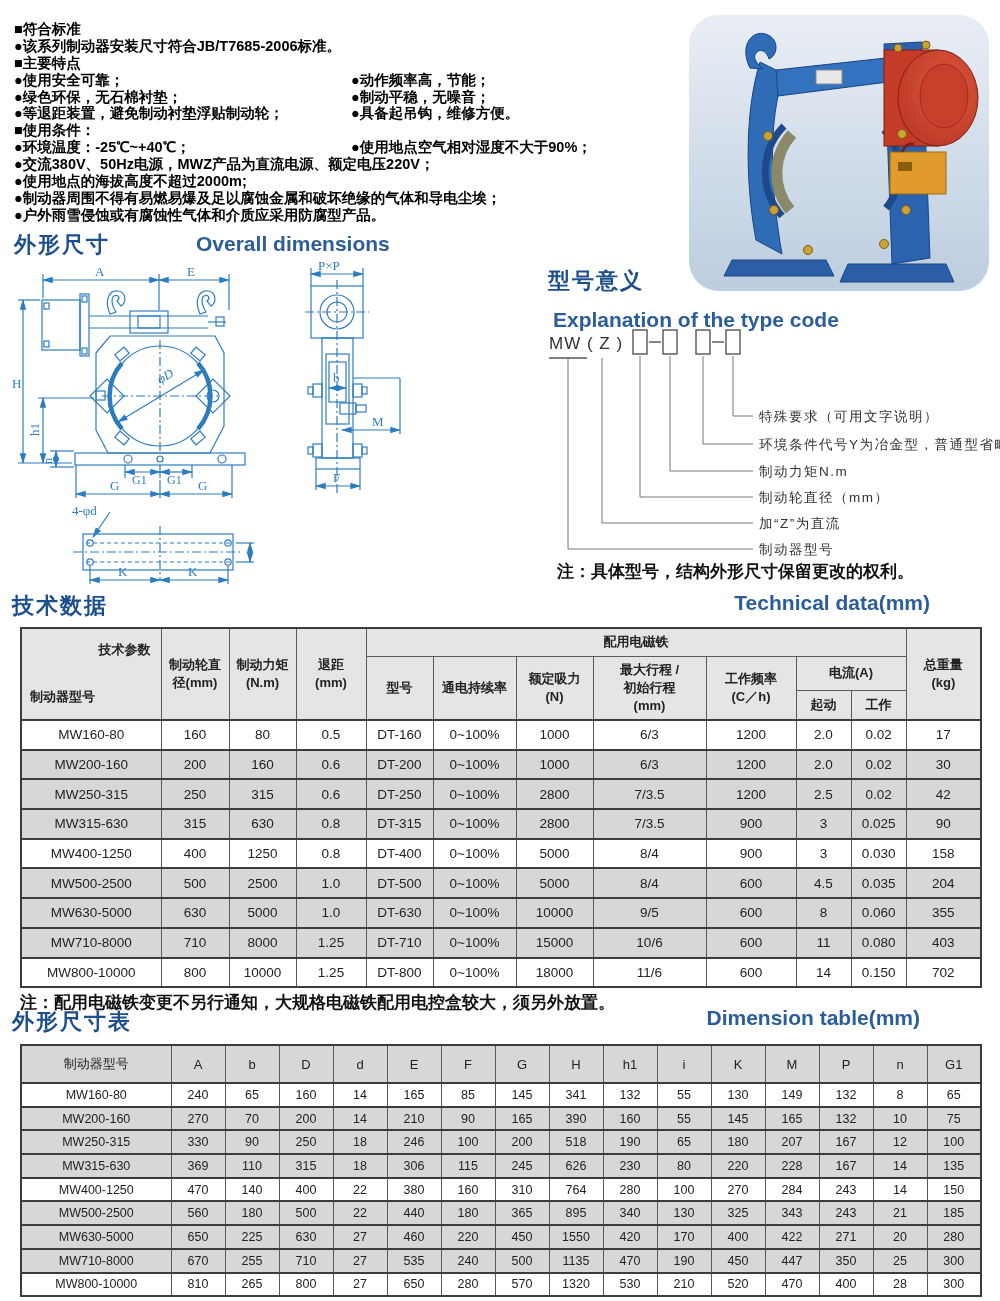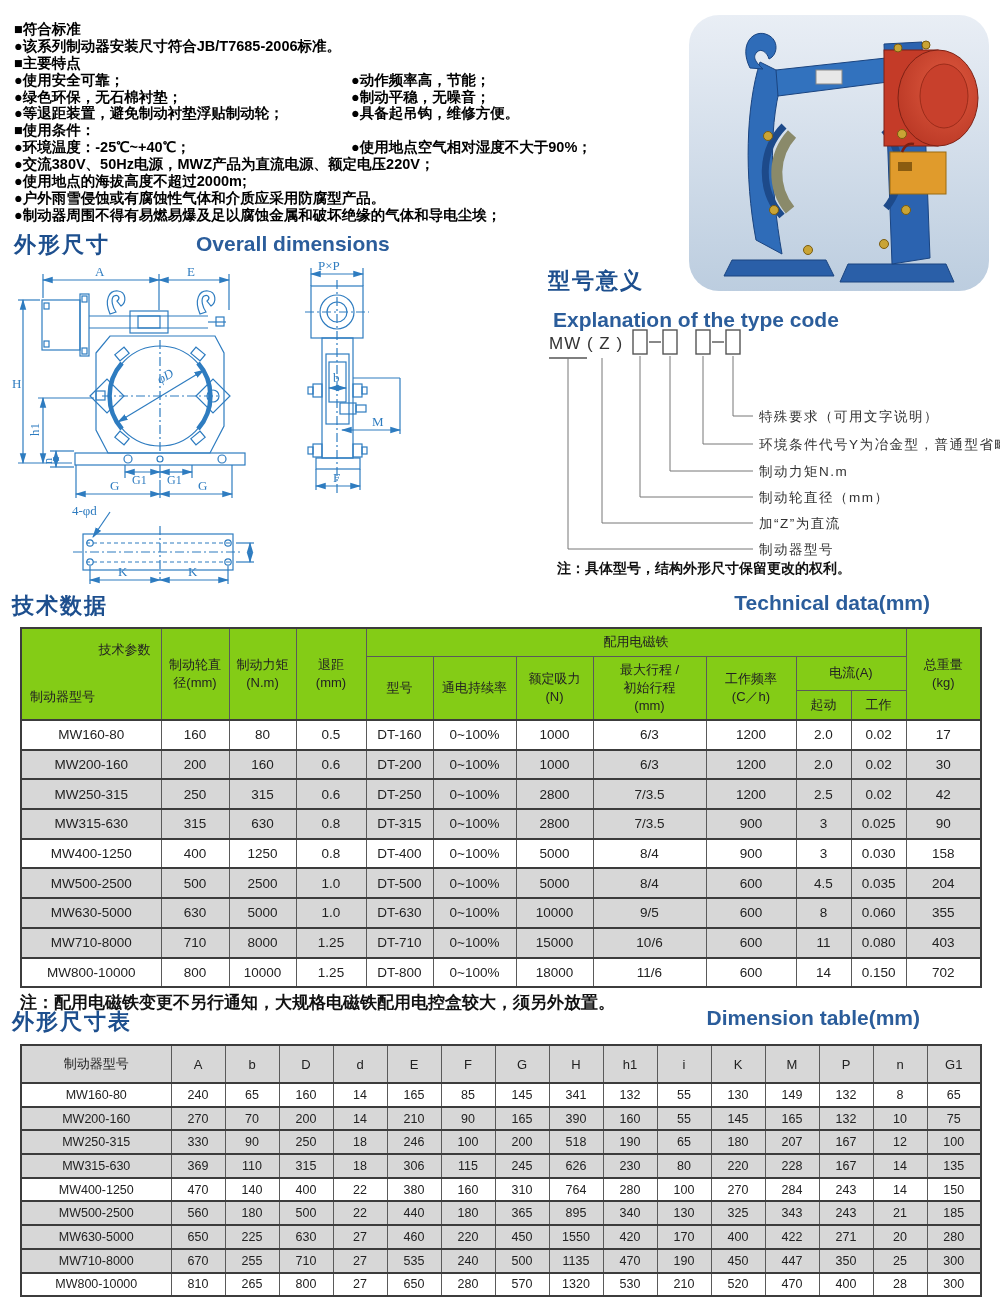--- a/index.html
+++ b/index.html
@@ -17,21 +17,21 @@
   .h-en{font-size:21px;font-weight:bold;color:#2b5d9b;white-space:nowrap;}
   .h-en-right{text-align:right;}
 
   
   .note{font-size:17px;font-weight:bold;color:#111;white-space:nowrap;}
 
   
   table{border-collapse:collapse;table-layout:fixed;background:#fff;}
   th,td{border:1px solid #5a5a5a;text-align:center;vertical-align:middle;padding:0;overflow:hidden;}
   .ttable{border:2px solid #3c3c3c;}
-  .ttable th{font-weight:normal;font-size:13px;color:#222;white-space:pre-line;background:#84cc16;line-height:1.35;}
+  .ttable th{font-weight:bold;font-size:13px;color:#222;white-space:pre-line;background:#e5e5e5;line-height:1.35;}
   .ttable td{font-size:13.5px;color:#222;}
   .ttable tbody td{border-top:2px solid #3c3c3c;}
   .ttable tbody tr{height:29.7px;}
   tr.row-gray td{background:#d7d7d7;}
   tr.row-white td{background:#fff;}
 
   .diag{position:relative;
         background-color:#dcdcdc;
         background-image:linear-gradient(to bottom right,transparent 49.55%,#555 49.55%,#555 50.45%,transparent 50.45%);}
   .diag .dtop{position:absolute;top:12px;right:10px;font-size:13px;color:#222;}
@@ -55,22 +55,22 @@
     <div class="fline"><span>■符合标准</span></div>
     <div class="fline"><span>●该系列制动器安装尺寸符合JB/T7685-2006标准。</span></div>
     <div class="fline"><span>■主要特点</span></div>
     <div class="fline"><span>●使用安全可靠；</span><span class="fl-right">●动作频率高，节能；</span></div>
     <div class="fline"><span>●绿色环保，无石棉衬垫；</span><span class="fl-right">●制动平稳，无噪音；</span></div>
     <div class="fline"><span>●等退距装置，避免制动衬垫浮贴制动轮；</span><span class="fl-right">●具备起吊钩，维修方便。</span></div>
     <div class="fline"><span>■使用条件：</span></div>
     <div class="fline"><span>●环境温度：-25℃~+40℃；</span><span class="fl-right">●使用地点空气相对湿度不大于90%；</span></div>
     <div class="fline"><span>●交流380V、50Hz电源，MWZ产品为直流电源、额定电压220V；</span></div>
     <div class="fline"><span>●使用地点的海拔高度不超过2000m;</span></div>
+    <div class="fline"><span>●制动器周围不得有易燃易爆及足以腐蚀金属和破坏绝缘的气体和导电尘埃；</span></div>
     <div class="fline"><span>●户外雨雪侵蚀或有腐蚀性气体和介质应采用防腐型产品。</span></div>
-    <div class="fline"><span>●制动器周围不得有易燃易爆及足以腐蚀金属和破坏绝缘的气体和导电尘埃；</span></div>
   </div>
 
 <svg class="abs" style="left:688px;top:14px" width="302" height="278" viewBox="0 0 302 278">
   <defs>
     <linearGradient id="pbg" x1="0" y1="0" x2="0" y2="1">
       <stop offset="0" stop-color="#e9eef5"></stop>
         <stop offset="1" stop-color="#bccddf"></stop>
     </linearGradient>
     <radialGradient id="redg" cx="0.6" cy="0.4" r="0.8">
       <stop offset="0" stop-color="#e05a40"></stop>
@@ -286,21 +286,21 @@
   <g font-size="13.5" fill="#333" letter-spacing="1.5">
     <text x="214" y="93">特殊要求（可用文字说明）</text>
     <text x="214" y="121">环境条件代号Y为冶金型，普通型省略</text>
     <text x="214" y="148">制动力矩N.m</text>
     <text x="214" y="174">制动轮直径（mm）</text>
     <text x="214" y="200">加“Z”为直流</text>
     <text x="214" y="226">制动器型号</text>
   </g>
 </svg>
 
-<div class="abs note" style="left:557px;top:560px;font-size:14px">注：具体型号，结构外形尺寸保留更改的权利。</div>
+<div class="abs note" style="left:557px;top:560px;font-size:17px">注：具体型号，结构外形尺寸保留更改的权利。</div>
 
 <div class="abs h-zh" style="left:12px;top:591px">技术数据</div>
 <div class="abs h-en h-en-right" style="left:560px;top:591px;width:370px">Technical data(mm)</div>
 
 <table class="abs ttable" style="left:20px;top:627px;width:960px">
   <colgroup>
     <col style="width:140px">
       <col style="width:68px">
       <col style="width:67px">
       <col style="width:70px">

